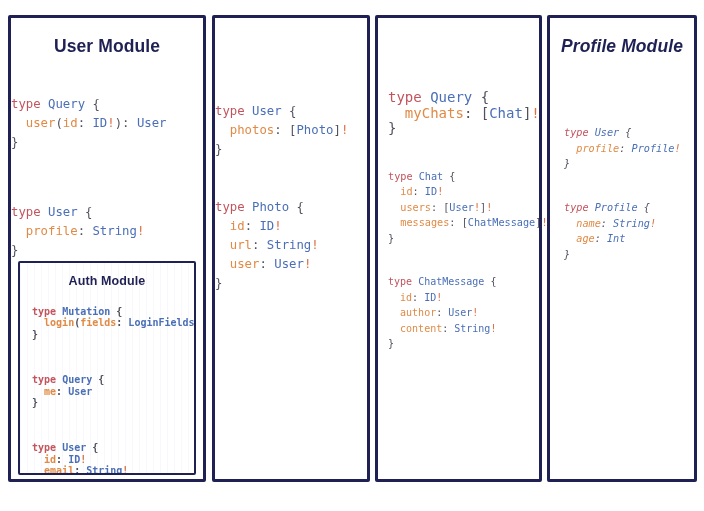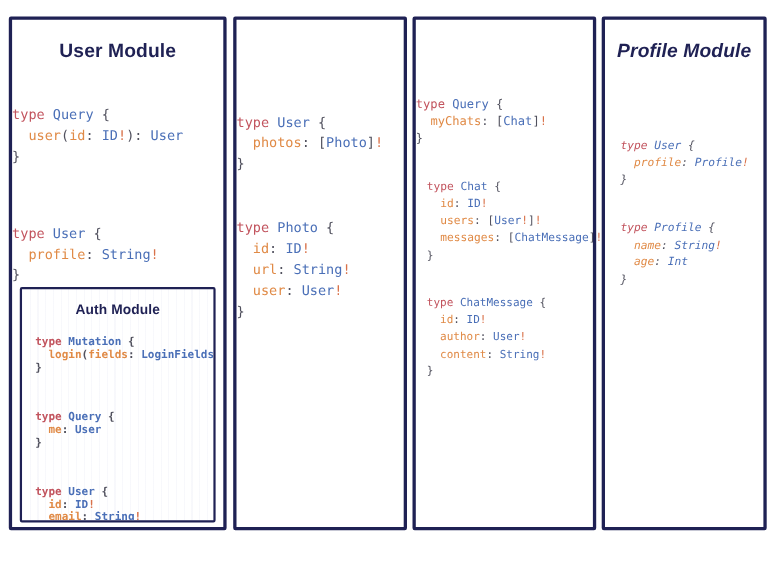--- a/index.html
+++ b/index.html
@@ -149,21 +149,21 @@
     <pre class="code code-main"><span class="t-kw">type</span><span class="t-punct"> </span><span class="t-type">Photo</span><span class="t-punct"> {</span>
 <span class="t-punct">  </span><span class="t-field">id</span><span class="t-punct">: </span><span class="t-type">ID</span><span class="t-bang">!</span>
 <span class="t-punct">  </span><span class="t-field">url</span><span class="t-punct">: </span><span class="t-type">String</span><span class="t-bang">!</span>
 <span class="t-punct">  </span><span class="t-field">user</span><span class="t-punct">: </span><span class="t-type">User</span><span class="t-bang">!</span>
 <span class="t-punct">}</span></pre>
   </section>
 
   <section class="panel panel-chat">
 
     <div style="height:58px"></div>
-    <pre class="code code-main" style="font-size:11px;line-height:15.5px;"><span class="t-kw">type</span><span class="t-punct"> </span><span class="t-type">Query</span><span class="t-punct"> {</span>
+    <pre class="code code-main" style="font-size:14px;line-height:15.5px;margin-left:10px"><span class="t-kw">type</span><span class="t-punct"> </span><span class="t-type">Query</span><span class="t-punct"> {</span>
 <span class="t-punct">  </span><span class="t-field">myChats</span><span class="t-punct">: [</span><span class="t-type">Chat</span><span class="t-punct">]</span><span class="t-bang">!</span>
 <span class="t-punct">}</span></pre>
     <div class="spacer-sm"></div>
     <pre class="code code-main" style="font-size:10.2px;line-height:15.5px;margin-left:10px"><span class="t-kw">type</span><span class="t-punct"> </span><span class="t-type">Chat</span><span class="t-punct"> {</span>
 <span class="t-punct">  </span><span class="t-field">id</span><span class="t-punct">: </span><span class="t-type">ID</span><span class="t-bang">!</span>
 <span class="t-punct">  </span><span class="t-field">users</span><span class="t-punct">: [</span><span class="t-type">User</span><span class="t-bang">!</span><span class="t-punct">]</span><span class="t-bang">!</span>
 <span class="t-punct">  </span><span class="t-field">messages</span><span class="t-punct">: [</span><span class="t-type">ChatMessage</span><span class="t-punct">]</span><span class="t-bang">!</span>
 <span class="t-punct">}</span></pre>
     <div class="spacer-sm"></div>
     <pre class="code code-main" style="font-size:10px;line-height:15.5px;margin-left:10px"><span class="t-kw">type</span><span class="t-punct"> </span><span class="t-type">ChatMessage</span><span class="t-punct"> {</span>

